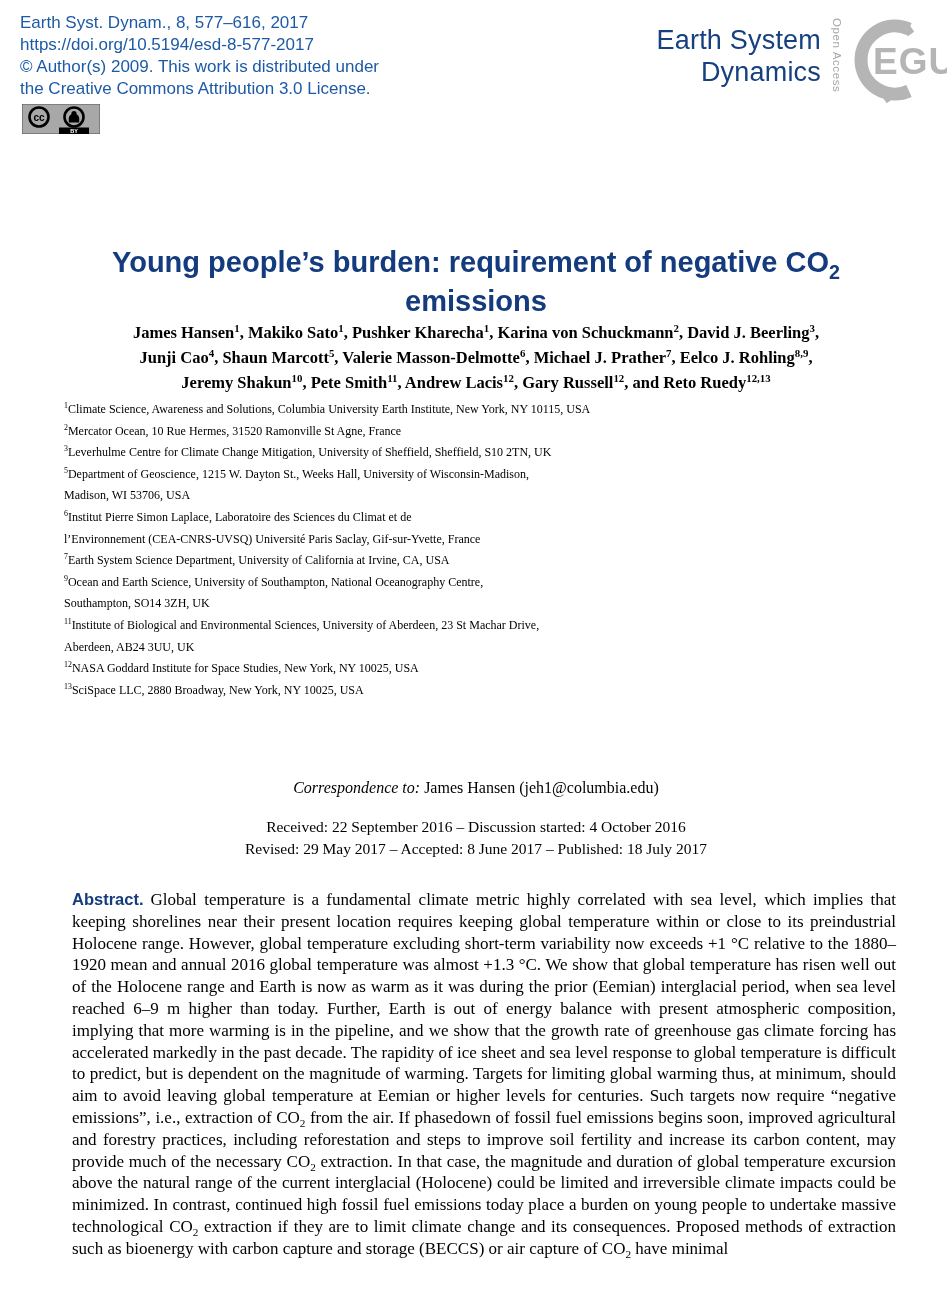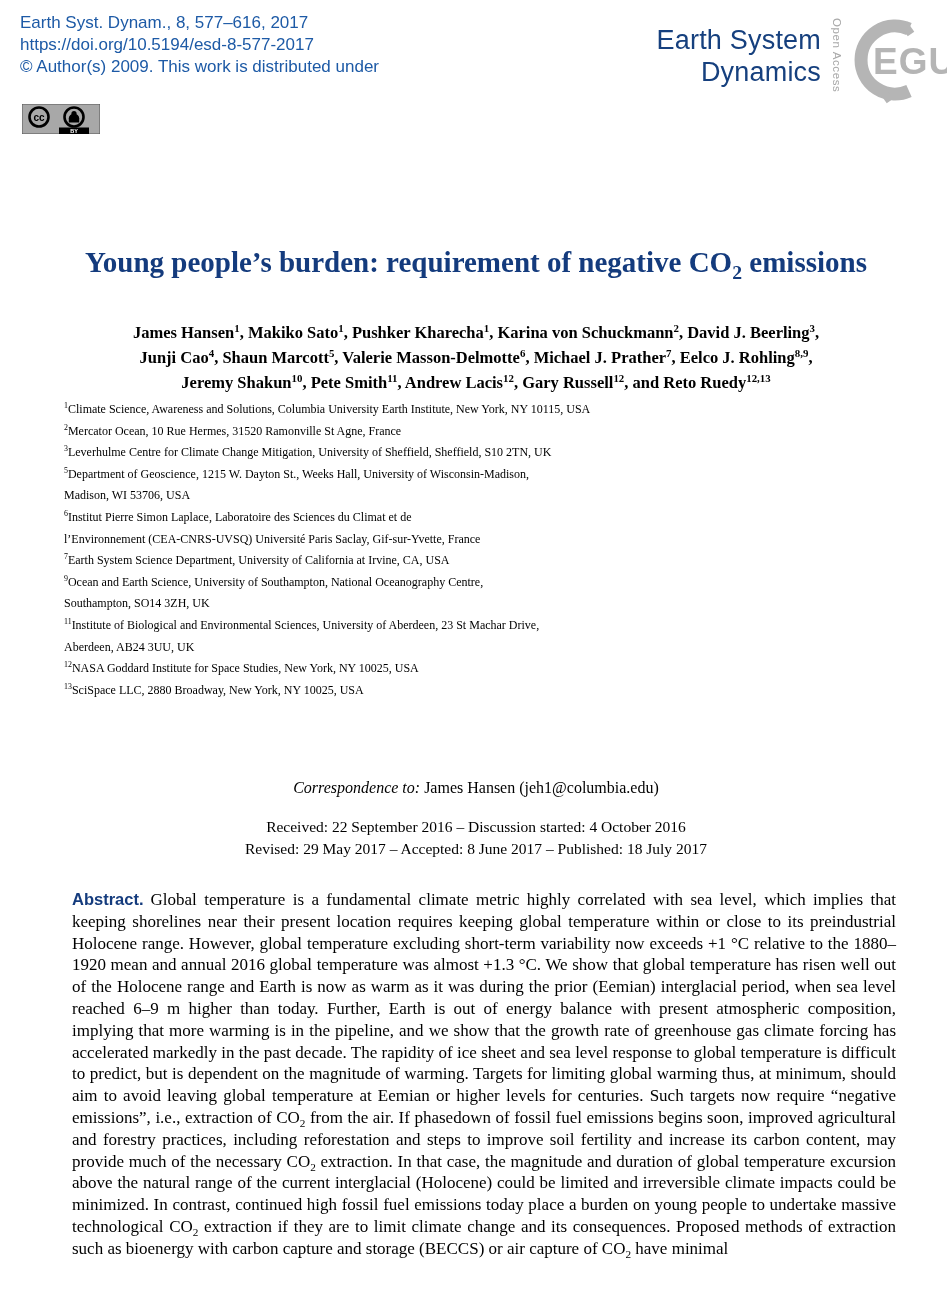--- a/index.html
+++ b/index.html
@@ -29,21 +29,21 @@
     height:96px; margin:6px 4px 0 10px;
   }
   .egu-logo { width:100px; height:100px; }
 
   .cc-badge { position:absolute; top:104px; left:22px; width:78px; height:30px; }
 
   
   .paper-title {
     position:absolute; top:224px; left:70px; right:70px;
     text-align:center;
-    font-family:Liberation Serif, serif;
+    font-family:Liberation Sans, sans-serif;
     font-weight:bold; font-size:29px; line-height:39px;
     color:#143b7d;
   }
   .paper-title sub { font-size:68%; }
 
   
   .authors {
     position:absolute; top:320px; left:40px; right:40px;
     text-align:center; font-weight:bold;
     font-size:16.5px; line-height:25px;
@@ -83,20 +83,21 @@
 </head>
 <body>
 
 <div class="page">
 
   <div class="header">
     <div class="citation">
       <div>Earth Syst. Dynam., 8, 577–616, 2017</div>
       <div>https://doi.org/10.5194/esd-8-577-2017</div>
       <div>© Author(s) 2009. This work is distributed under</div>
+      <div>the Creative Commons Attribution 3.0 License.</div>
     </div>
     <div class="header-right">
       <div class="journal-name">
         <div>Earth System</div>
         <div>Dynamics</div>
       </div>
       <div class="open-access">Open Access</div>
       <svg class="egu-logo" viewBox="0 0 100 100">
         <g fill="none" stroke="#b5b5b5">
           <path d="M 62 17 A 34 34 0 1 0 62 79" stroke-width="13"></path>

